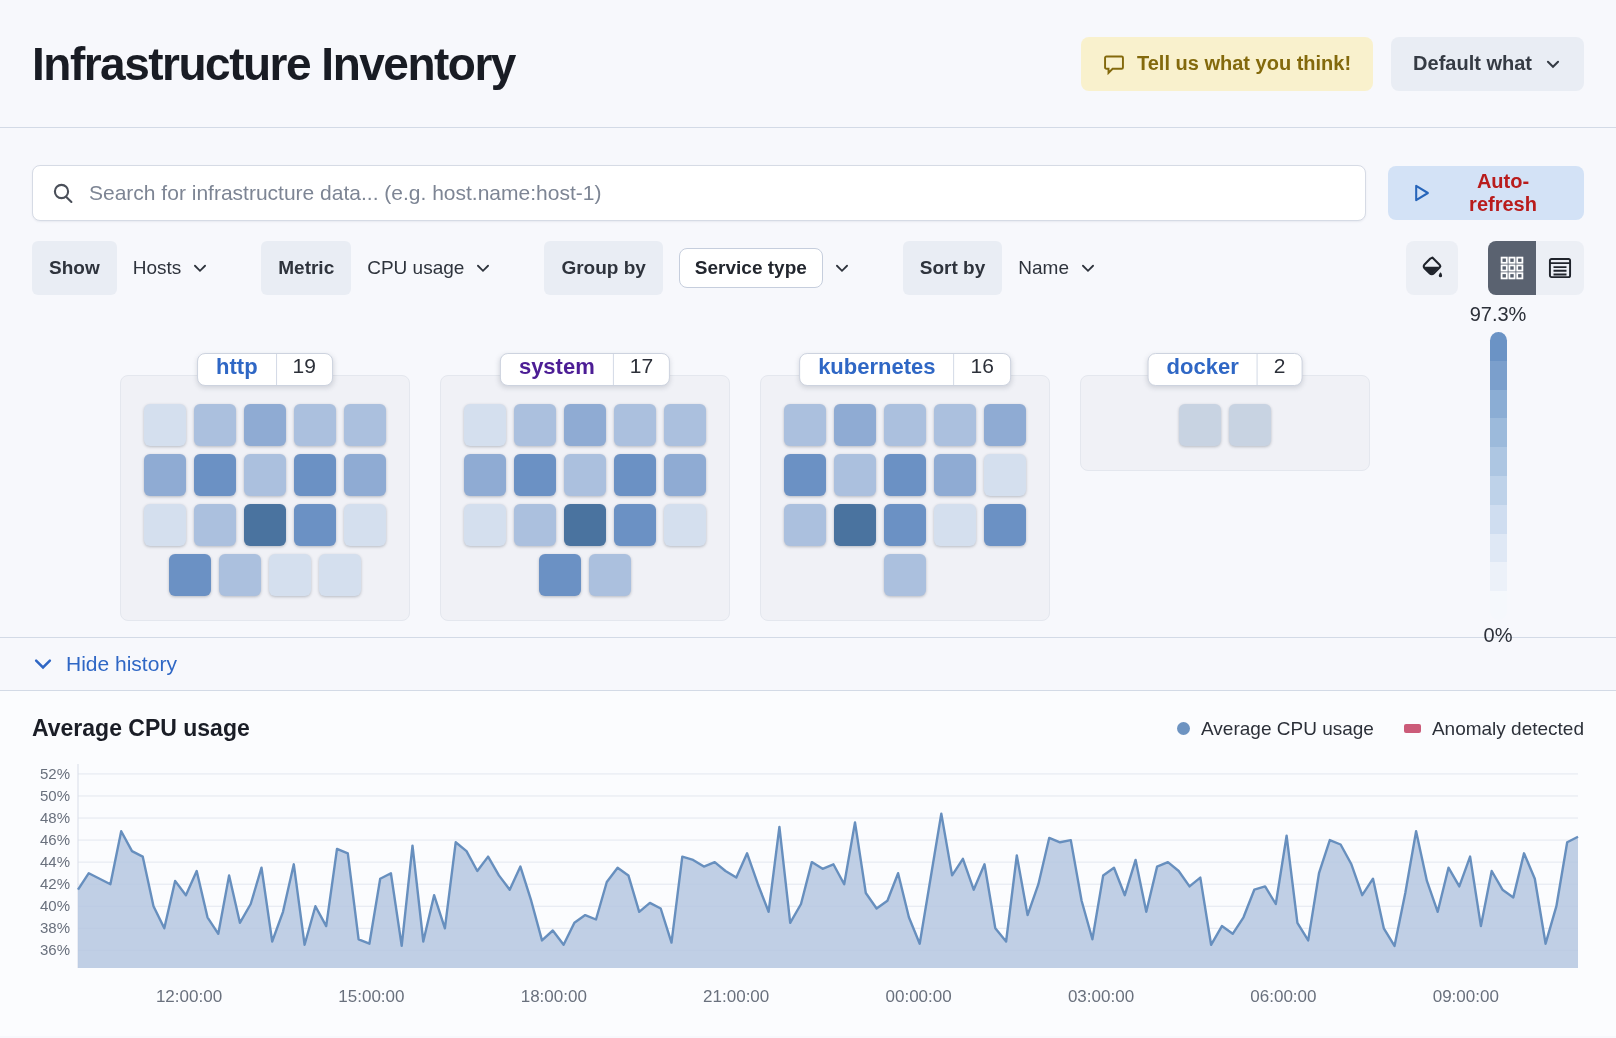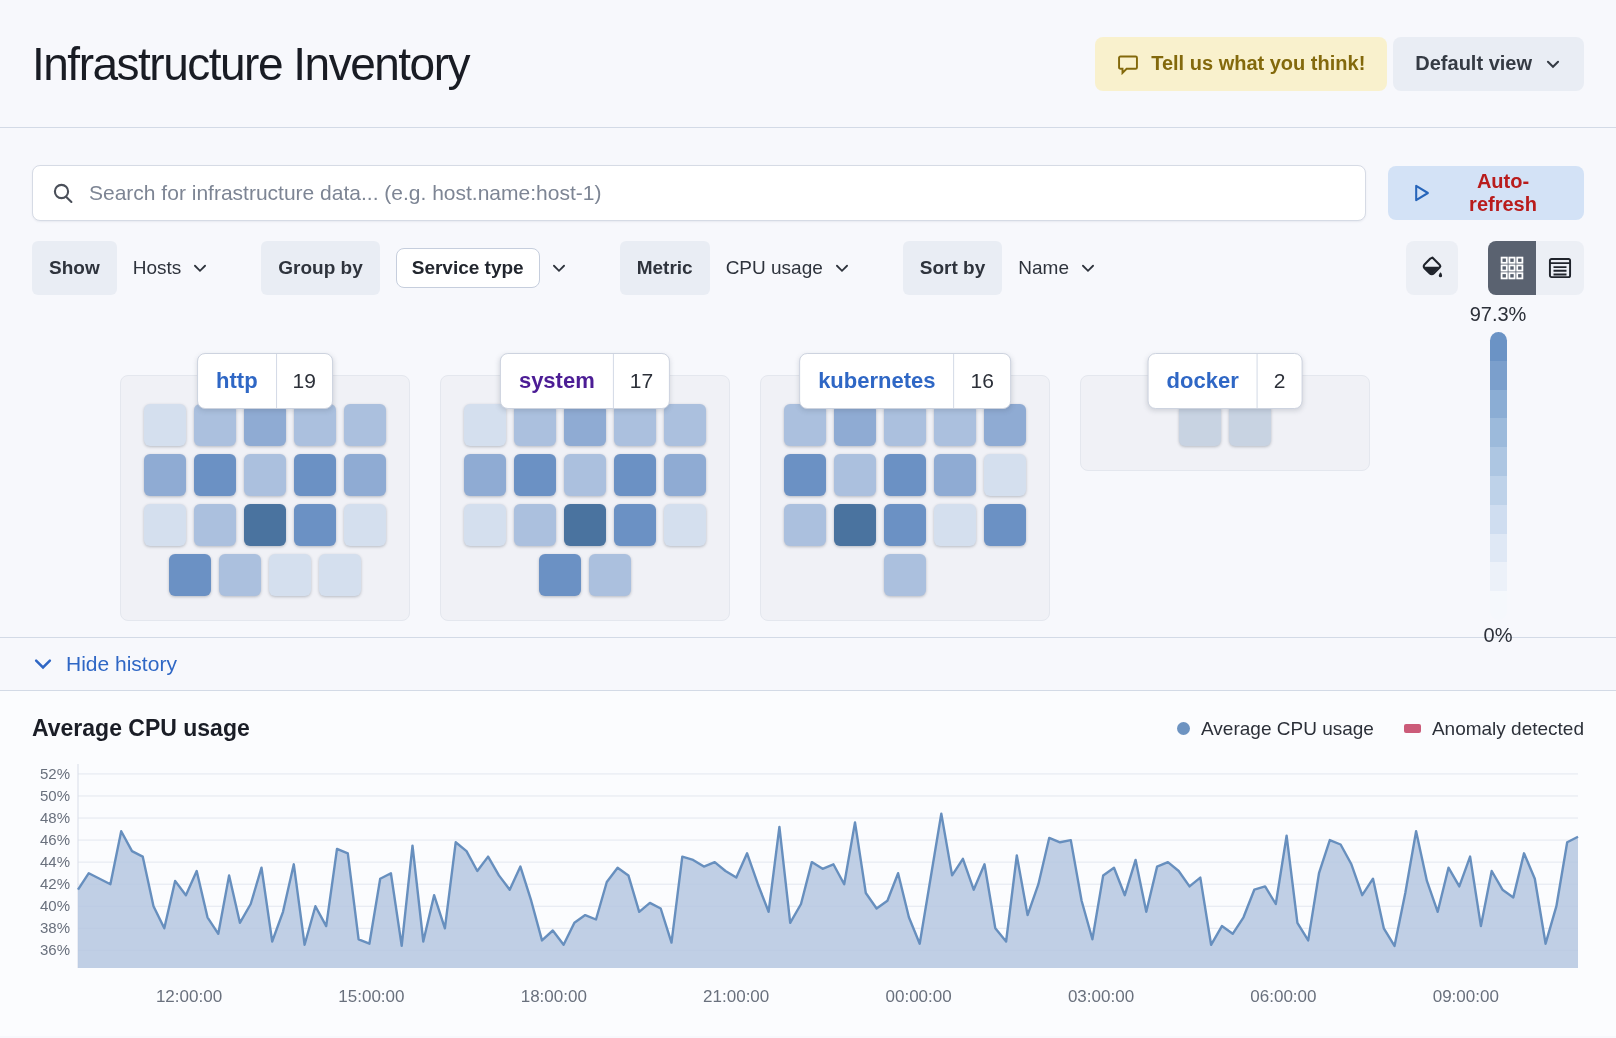--- a/index.html
+++ b/index.html
@@ -10,23 +10,23 @@
     color:#24272e;
     overflow:hidden;
   }
   
   .header {
     display:flex; justify-content:space-between; align-items:center;
     padding:0 32px; height:128px;
     border-bottom:1px solid #d3dae6;
   }
   .page-title {
-    font-size:46px; font-weight:400; letter-spacing:-1.5px; color:#191c24;
-  }
-  .header-actions { display:flex; gap:6px; align-items:center;justify-content:center; }
+    font-size:46px; font-weight:700; letter-spacing:-1.5px; color:#191c24;
+  }
+  .header-actions { display:flex; gap:18px; align-items:center;justify-content:center; }
   .btn {
     display:inline-flex; align-items:center; gap:12px;
     border:none; cursor:pointer; border-radius:8px;
     font-family:inherit; font-size:20px; font-weight:600;
     padding:0 22px; height:54px;
   }
   .btn-feedback { background:#f9f1cd; color:#83690c; }
   .btn-view { background:#e9edf4; color:#353b44; }
   .chev { width:18px; height:18px; }
   
@@ -91,21 +91,21 @@
   }
   .group-card {
     position:relative; width:290px;
     background:#f0f1f6; border:1px solid #e4e7ee; border-radius:8px;
     padding:28px 10px 24px;
     display:flex; flex-direction:column; gap:8px; align-items:center;
   }
   .group-badge {
     position:absolute; top:-23px; left:50%; transform:translateX(-50%);
     background:#fff; border:1px solid #cdd3df; border-radius:8px;
-    height:56px; display:flex; align-items:center;
+    height:33px; display:flex; 
     box-shadow:0 2px 5px rgba(60,70,90,.18);
     white-space:nowrap; cursor:pointer;
   }
   .group-badge .gname { font-size:22px; font-weight:700; padding:0 18px; }
   .group-badge .gdiv { width:1px; align-self:stretch; background:#d3dae6; }
   .group-badge .gcount { font-size:21px; color:#2c3039; padding:0 16px; }
   .sq-row { display:flex; gap:8px; justify-content:center; }
   .sq {
     width:42px; height:42px; border-radius:6px; cursor:pointer;
     box-shadow:0 1px 3px rgba(40,50,70,.28);
@@ -144,21 +144,21 @@
   <div class="header-actions">
     <button class="btn btn-feedback">
       <span style="display:flex;">
         <svg width="22" height="22" viewBox="0 0 16 16">
             <path d="M2.5 2.5h11a1 1 0 0 1 1 1v7a1 1 0 0 1-1 1H7l-3 3v-3H2.5a1 1 0 0 1-1-1v-7a1 1 0 0 1 1-1z" fill="none" stroke="#83690c" stroke-width="1.4"></path>
           </svg>
       </span>
       <span>Tell us what you think!</span>
     </button>
     <button class="btn btn-view">
-      <span>Default view</span>
+      <span>Default what</span>
       <span style="display:flex;">
         <svg class="chev" viewBox="0 0 16 16">
             <path d="M3.5 6l4.5 4.5L12.5 6" fill="none" stroke="#353b44" stroke-width="1.8" stroke-linecap="round"></path>
           </svg>
       </span>
     </button>
   </div>
 </div>
 
 <div class="search-row">
@@ -185,32 +185,32 @@
   <div class="filter-group">
     <span class="filter-label">Show</span>
     <span class="filter-value">
       <span>Hosts</span>
       <svg class="chev" viewBox="0 0 16 16">
           <path d="M3.5 6l4.5 4.5L12.5 6" fill="none" stroke="#2e333c" stroke-width="1.6" stroke-linecap="round"></path>
         </svg>
     </span>
   </div>
   <div class="filter-group">
+    <span class="filter-label">Metric</span>
+    <span class="filter-value">
+      <span>CPU usage</span>
+      <svg class="chev" viewBox="0 0 16 16">
+          <path d="M3.5 6l4.5 4.5L12.5 6" fill="none" stroke="#2e333c" stroke-width="1.6" stroke-linecap="round"></path>
+        </svg>
+    </span>
+  </div>
+  <div class="filter-group">
     <span class="filter-label">Group by</span>
     <span class="filter-value">
       <span class="filter-chip">Service type</span>
-      <svg class="chev" viewBox="0 0 16 16">
-          <path d="M3.5 6l4.5 4.5L12.5 6" fill="none" stroke="#2e333c" stroke-width="1.6" stroke-linecap="round"></path>
-        </svg>
-    </span>
-  </div>
-  <div class="filter-group">
-    <span class="filter-label">Metric</span>
-    <span class="filter-value">
-      <span>CPU usage</span>
       <svg class="chev" viewBox="0 0 16 16">
           <path d="M3.5 6l4.5 4.5L12.5 6" fill="none" stroke="#2e333c" stroke-width="1.6" stroke-linecap="round"></path>
         </svg>
     </span>
   </div>
   <div class="filter-group">
     <span class="filter-label">Sort by</span>
     <span class="filter-value">
       <span>Name</span>
       <svg class="chev" viewBox="0 0 16 16">

